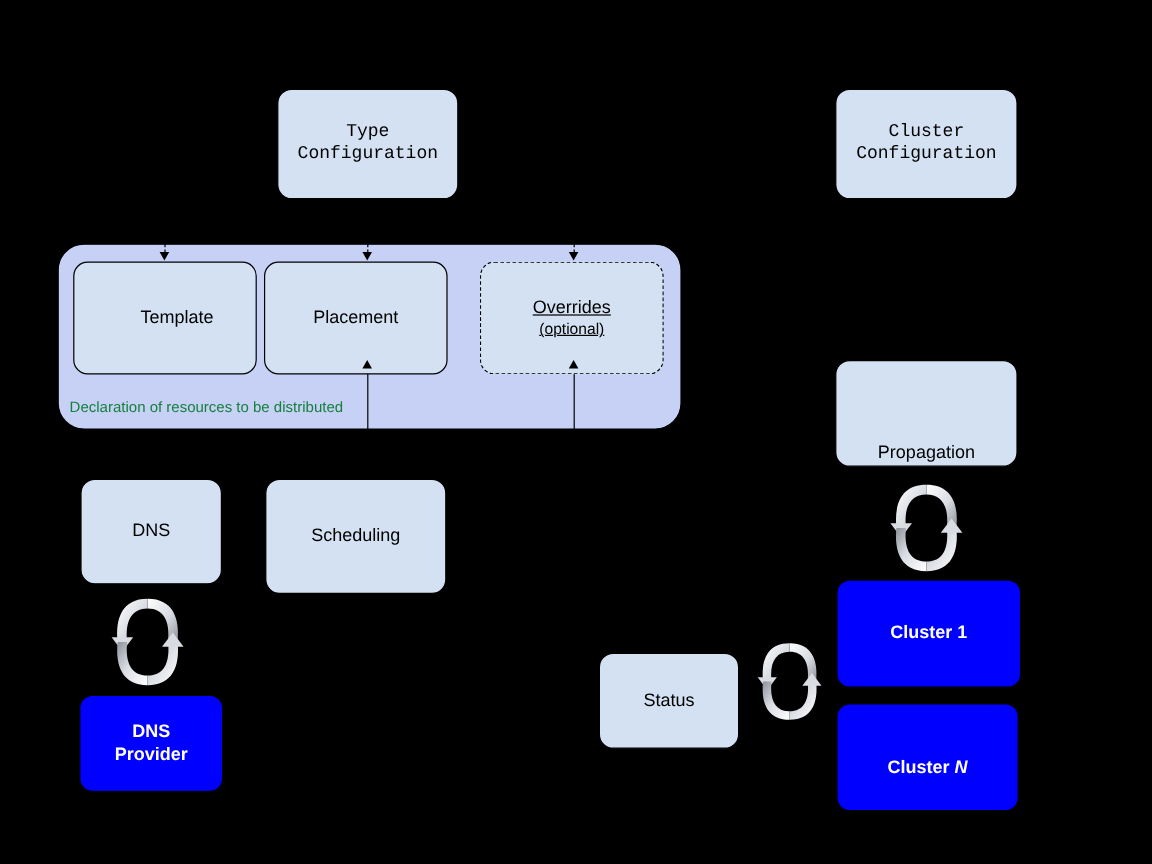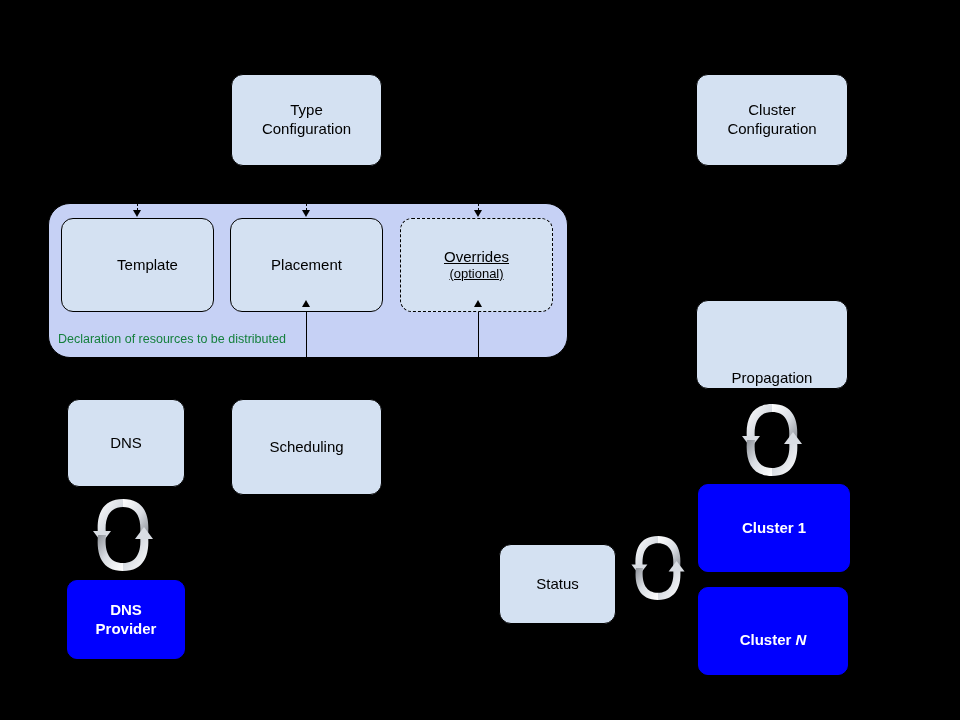--- a/index.html
+++ b/index.html
@@ -21,21 +21,21 @@
     text-align:center;
     border-radius:12px;
     background:#d4e1f2;
     border:1px solid #000000;
     color:#000000;
     font-size:15px;
     line-height:1.25;
     white-space:pre-line;
     z-index:4;
   }
-  .node.two-line{font-size:15px;}
+  .node.two-line{font-size:15px;font-family:Liberation Mono, monospace;}
 
   
   .node.dashdot{
     border:1px dashed #000000;
     border-style:dashed;
     background:#d4e1f2;
     text-decoration:underline;
   }
 
   
@@ -131,34 +131,34 @@
   <div class="vdash" style="left:306px; top:198px; height:13px;"></div>
   <div class="arrow-down" style="left:302px; top:210px;"></div>
 
   <div class="vdash" style="left:478px; top:198px; height:13px;"></div>
   <div class="arrow-down" style="left:474px; top:210px;"></div>
 
   <div class="node" style="left:61px; top:218px; width:153px; height:94px;padding-left:20px;">
     <span>Template</span>
   </div>
 
-  <div class="node" style="left:230px; top:218px; width:153px; height:94px;">
+  <div class="node" style="left:220px; top:218px; width:153px; height:94px;">
     <span>Placement</span>
   </div>
 
   <div class="node dashdot" style="left:400px; top:218px; width:153px; height:94px; flex-direction:column;">
     <span>Overrides</span>
     <span style="font-size:13px;">(optional)</span>
   </div>
 
   <div class="node" style="left:67px; top:399px; width:118px; height:88px;">
     <span>DNS</span>
   </div>
 
-  <div class="node" style="left:231px; top:399px; width:151px; height:96px;">
+  <div class="node" style="left:221px; top:399px; width:151px; height:96px;">
     <span>Scheduling</span>
   </div>
 
   <div class="sync" style="left:88px; top:493px; width:70px; height:84px;">
     <svg width="70" height="84" viewBox="0 0 70 84">
       <defs>
         <linearGradient id="g1" x1="0" y1="0" x2="1" y2="1">
           <stop offset="0%" stop-color="#ffffff"></stop>
           <stop offset="55%" stop-color="#d9dde3"></stop>
           <stop offset="100%" stop-color="#8e9299"></stop>

